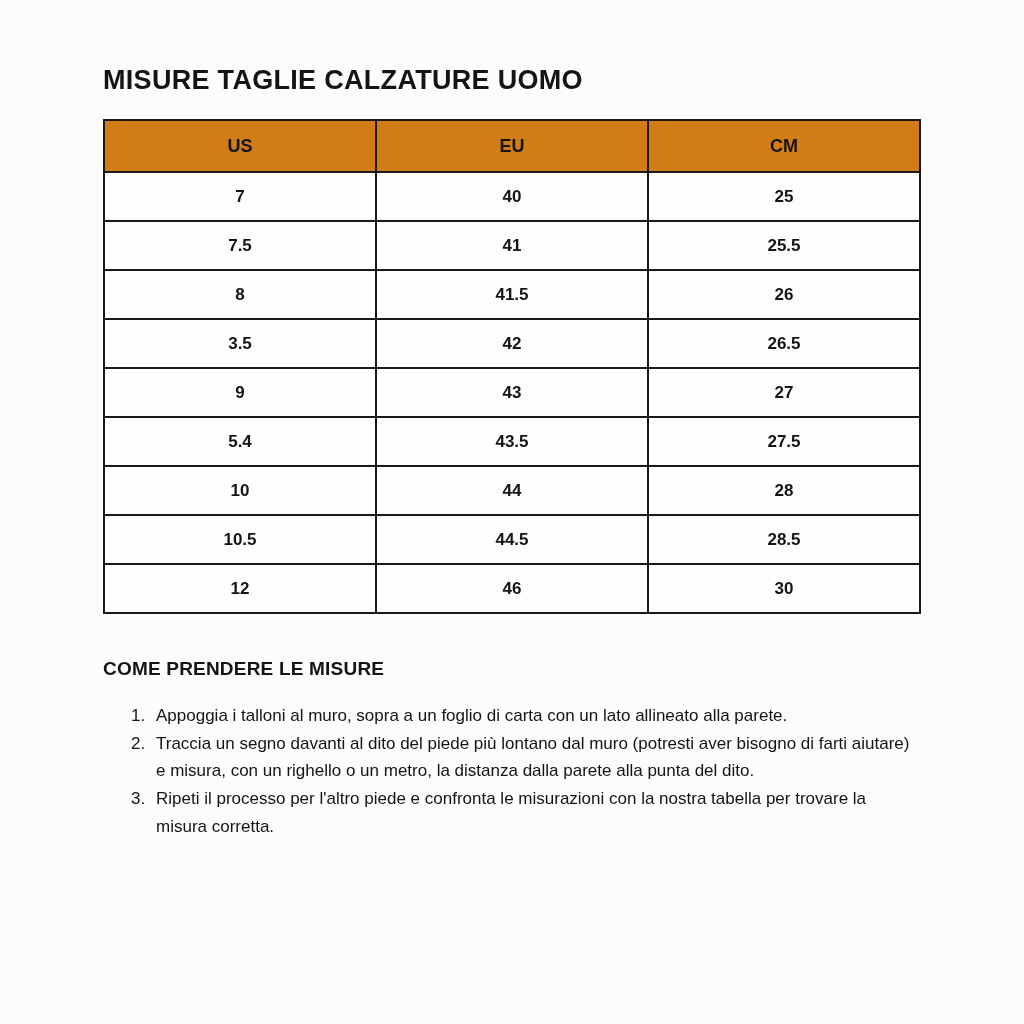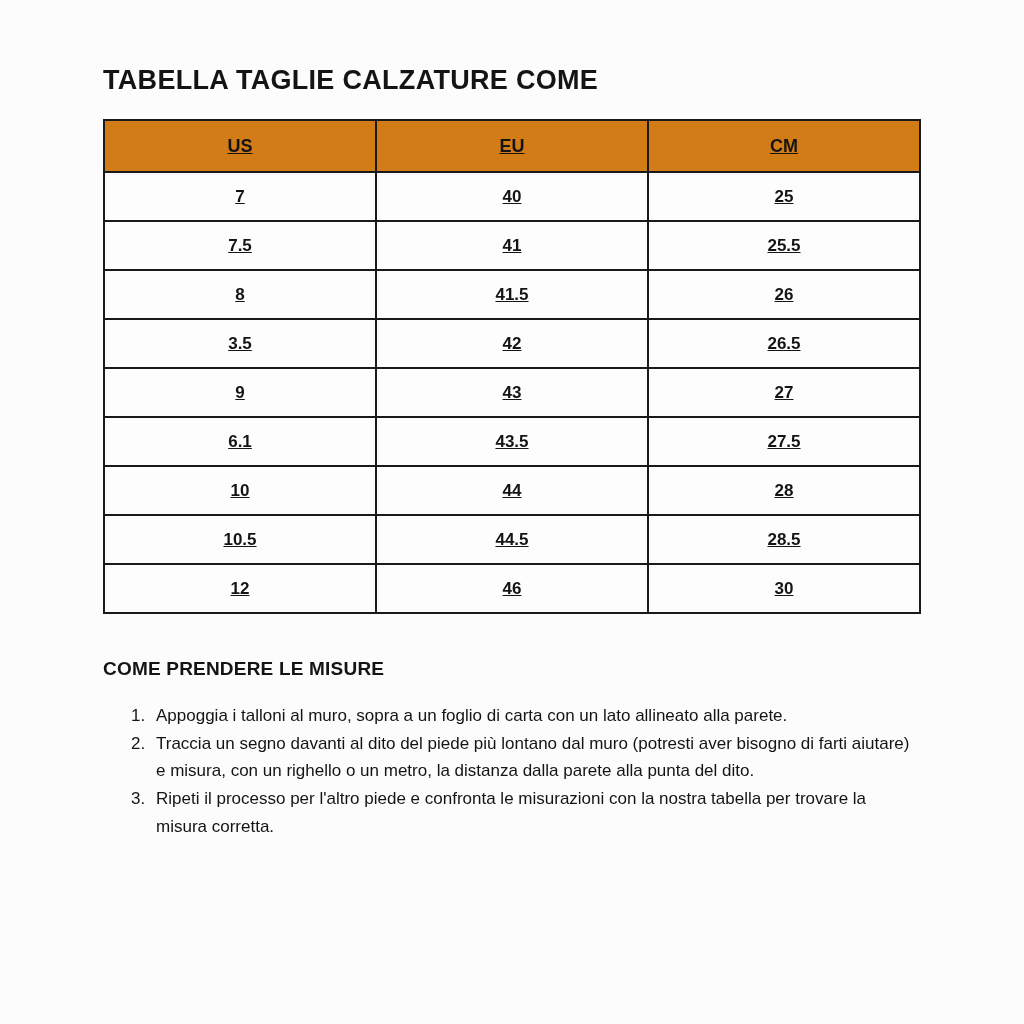--- a/index.html
+++ b/index.html
@@ -20,21 +20,20 @@
     font-size: 27px;
     line-height: 32px;
     font-weight: bold;
     letter-spacing: 0.3px;
     color: #141414;
   }
   table.size-table {
     border-collapse: collapse;
     width: 818px;
     table-layout: fixed;
-    text-decoration: underline;
   }
   .size-table th,
   .size-table td {
     border: 2px solid #1a1a1a;
     text-align: center;
     vertical-align: middle;
     font-weight: bold;
     color: #141414;
     padding: 0;
   }
@@ -66,21 +65,21 @@
   ol.steps li {
     padding-left: 6px;
     margin: 0;
   }
 </style>
 </head>
 <body>
 
 <div class="page">
 
-  <h1 class="page-title">TABELLA TAGLIE CALZATURE COME</h1>
+  <h1 class="page-title">MISURE TAGLIE CALZATURE UOMO</h1>
 
   <table class="size-table">
     <thead>
       <tr>
         <th>US</th>
         <th>EU</th>
         <th>CM</th>
       </tr>
     </thead>
     <tbody>
@@ -103,21 +102,21 @@
           <td>3.5</td>
           <td>42</td>
           <td>26.5</td>
         </tr>
         <tr>
           <td>9</td>
           <td>43</td>
           <td>27</td>
         </tr>
         <tr>
-          <td>6.1</td>
+          <td>5.4</td>
           <td>43.5</td>
           <td>27.5</td>
         </tr>
         <tr>
           <td>10</td>
           <td>44</td>
           <td>28</td>
         </tr>
         <tr>
           <td>10.5</td>

